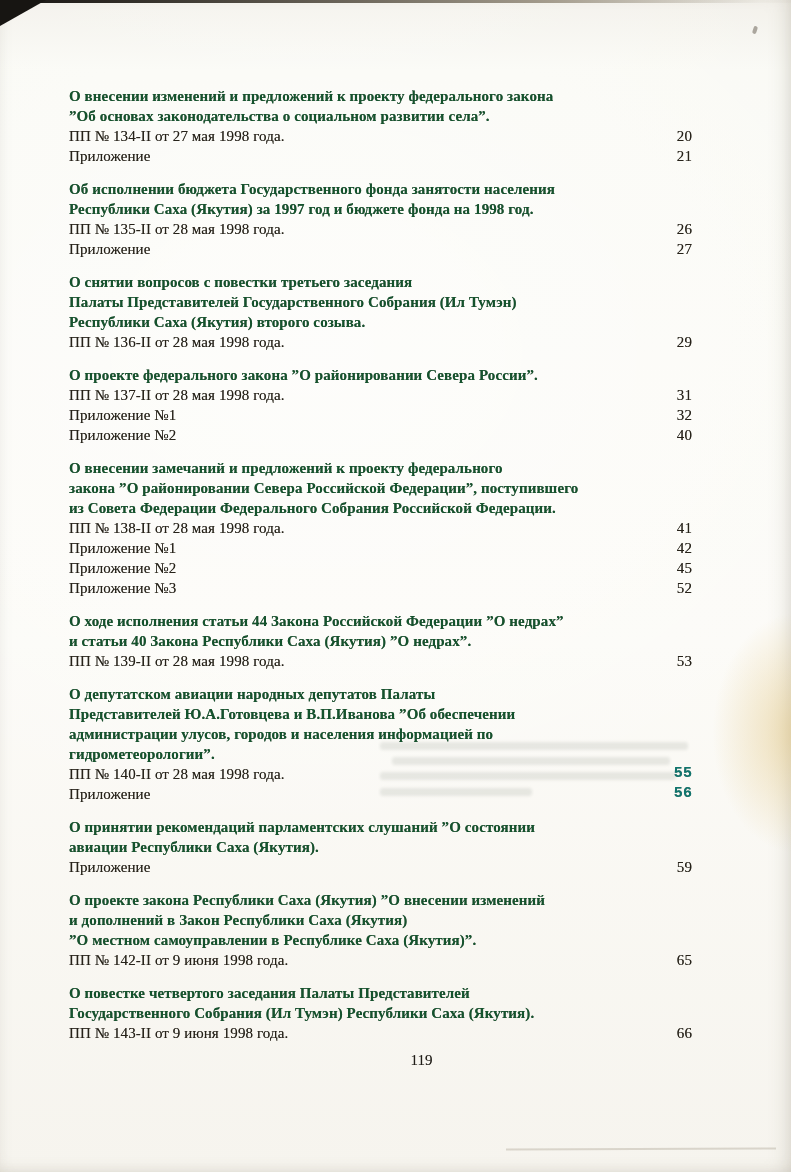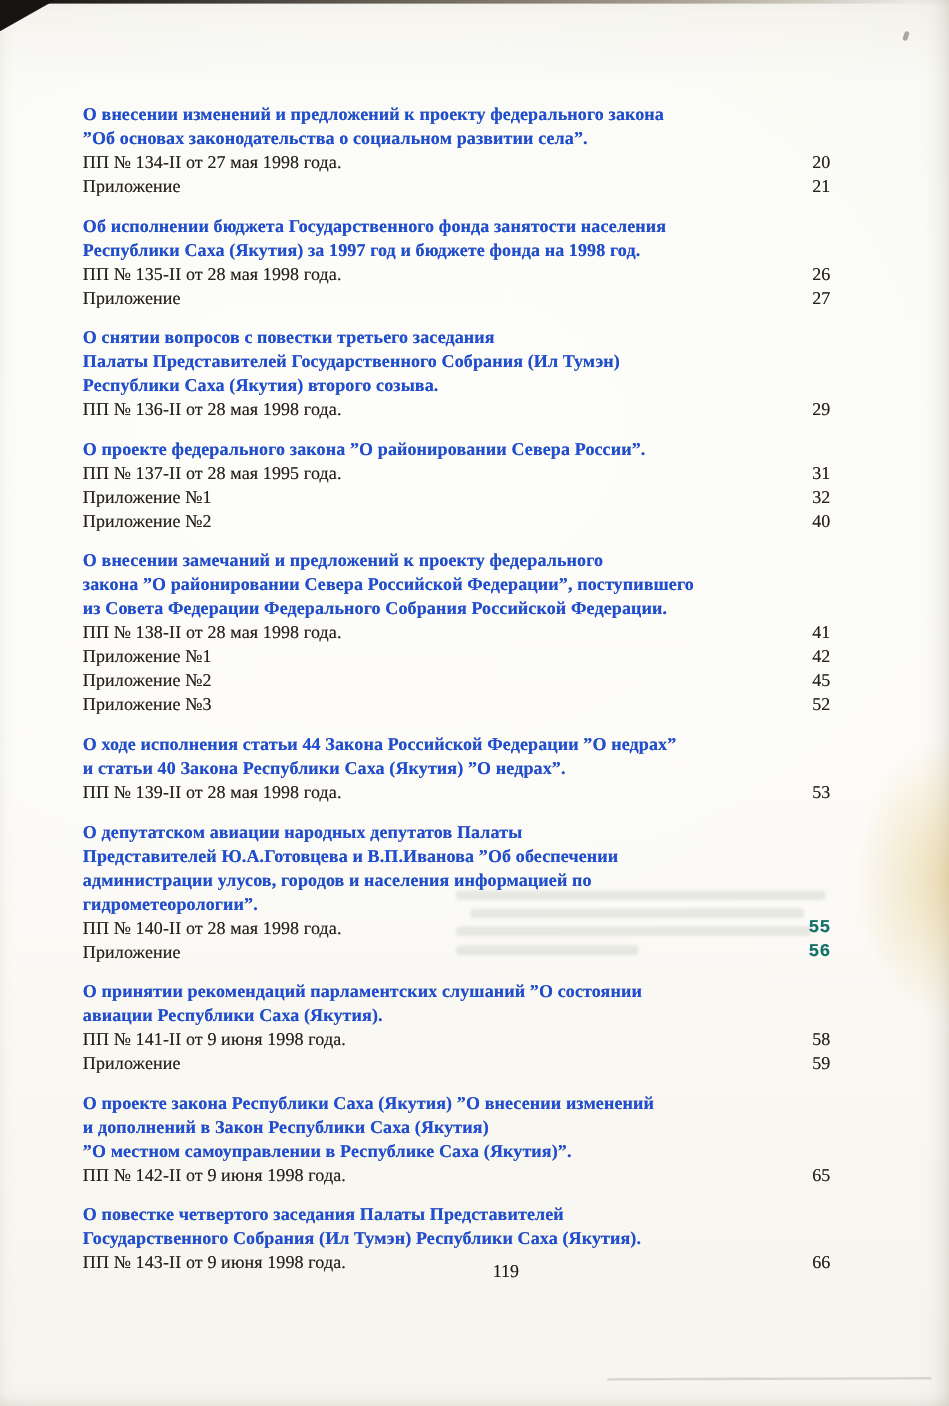--- a/index.html
+++ b/index.html
@@ -45,21 +45,21 @@
   .bottom-line {
     position: absolute; top: 1148px; left: 506px; width: 270px; height: 2px;
     background: rgba(150,140,118,.30); transform: rotate(-.2deg);
   }
   .content {
     position: absolute; top: 86px; left: 69px; width: 623px;
     font-size: 15px; line-height: 20px; letter-spacing: .1px;
     text-shadow: 0 0 .5px rgba(30,26,20,.55);
   }
   .entry { margin-bottom: 13px; }
-  .title-line { font-weight: bold; white-space: nowrap; color: #1d4ed8; }
+  .title-line { font-weight: bold; white-space: nowrap; color: #14532d; }
   .item-row { display: flex; justify-content: space-between; color: #262219; }
   .item-label { white-space: nowrap; }
   .item-page { text-align: right; }
   .item-page.strong-page { font-weight: bold; color: #0f766e; font-family: Liberation Mono, monospace; }
   .footer {
     position: absolute; top: 1052px; left: calc(50% + 26px);
     transform: translateX(-50%); font-size: 15px;
     text-shadow: 0 0 .5px rgba(30,26,20,.5);
   }
 </style>
@@ -127,21 +127,21 @@
   </div>
 </div>
   </div>
 
   <div class="entry">
     <div class="title">
         <div class="title-line">О проекте федерального закона ”О районировании Севера России”.</div>
       </div>
     <div class="items">
   <div class="item-row">
-    <span class="item-label">ПП № 137-II от 28 мая 1995 года.</span>
+    <span class="item-label">ПП № 137-II от 28 мая 1998 года.</span>
     <span class="item-page">31</span>
   </div>
 
   <div class="item-row">
     <span class="item-label">Приложение №1</span>
     <span class="item-page">32</span>
   </div>
 
   <div class="item-row">
     <span class="item-label">Приложение №2</span>
@@ -211,24 +211,20 @@
   </div>
 </div>
   </div>
 
   <div class="entry">
     <div class="title">
         <div class="title-line">О принятии рекомендаций парламентских слушаний ”О состоянии</div>
         <div class="title-line">авиации Республики Саха (Якутия).</div>
       </div>
     <div class="items">
-  <div class="item-row">
-    <span class="item-label">ПП № 141-II от 9 июня 1998 года.</span>
-    <span class="item-page">58</span>
-  </div>
 
   <div class="item-row">
     <span class="item-label">Приложение</span>
     <span class="item-page">59</span>
   </div>
 </div>
   </div>
 
   <div class="entry">
     <div class="title">

